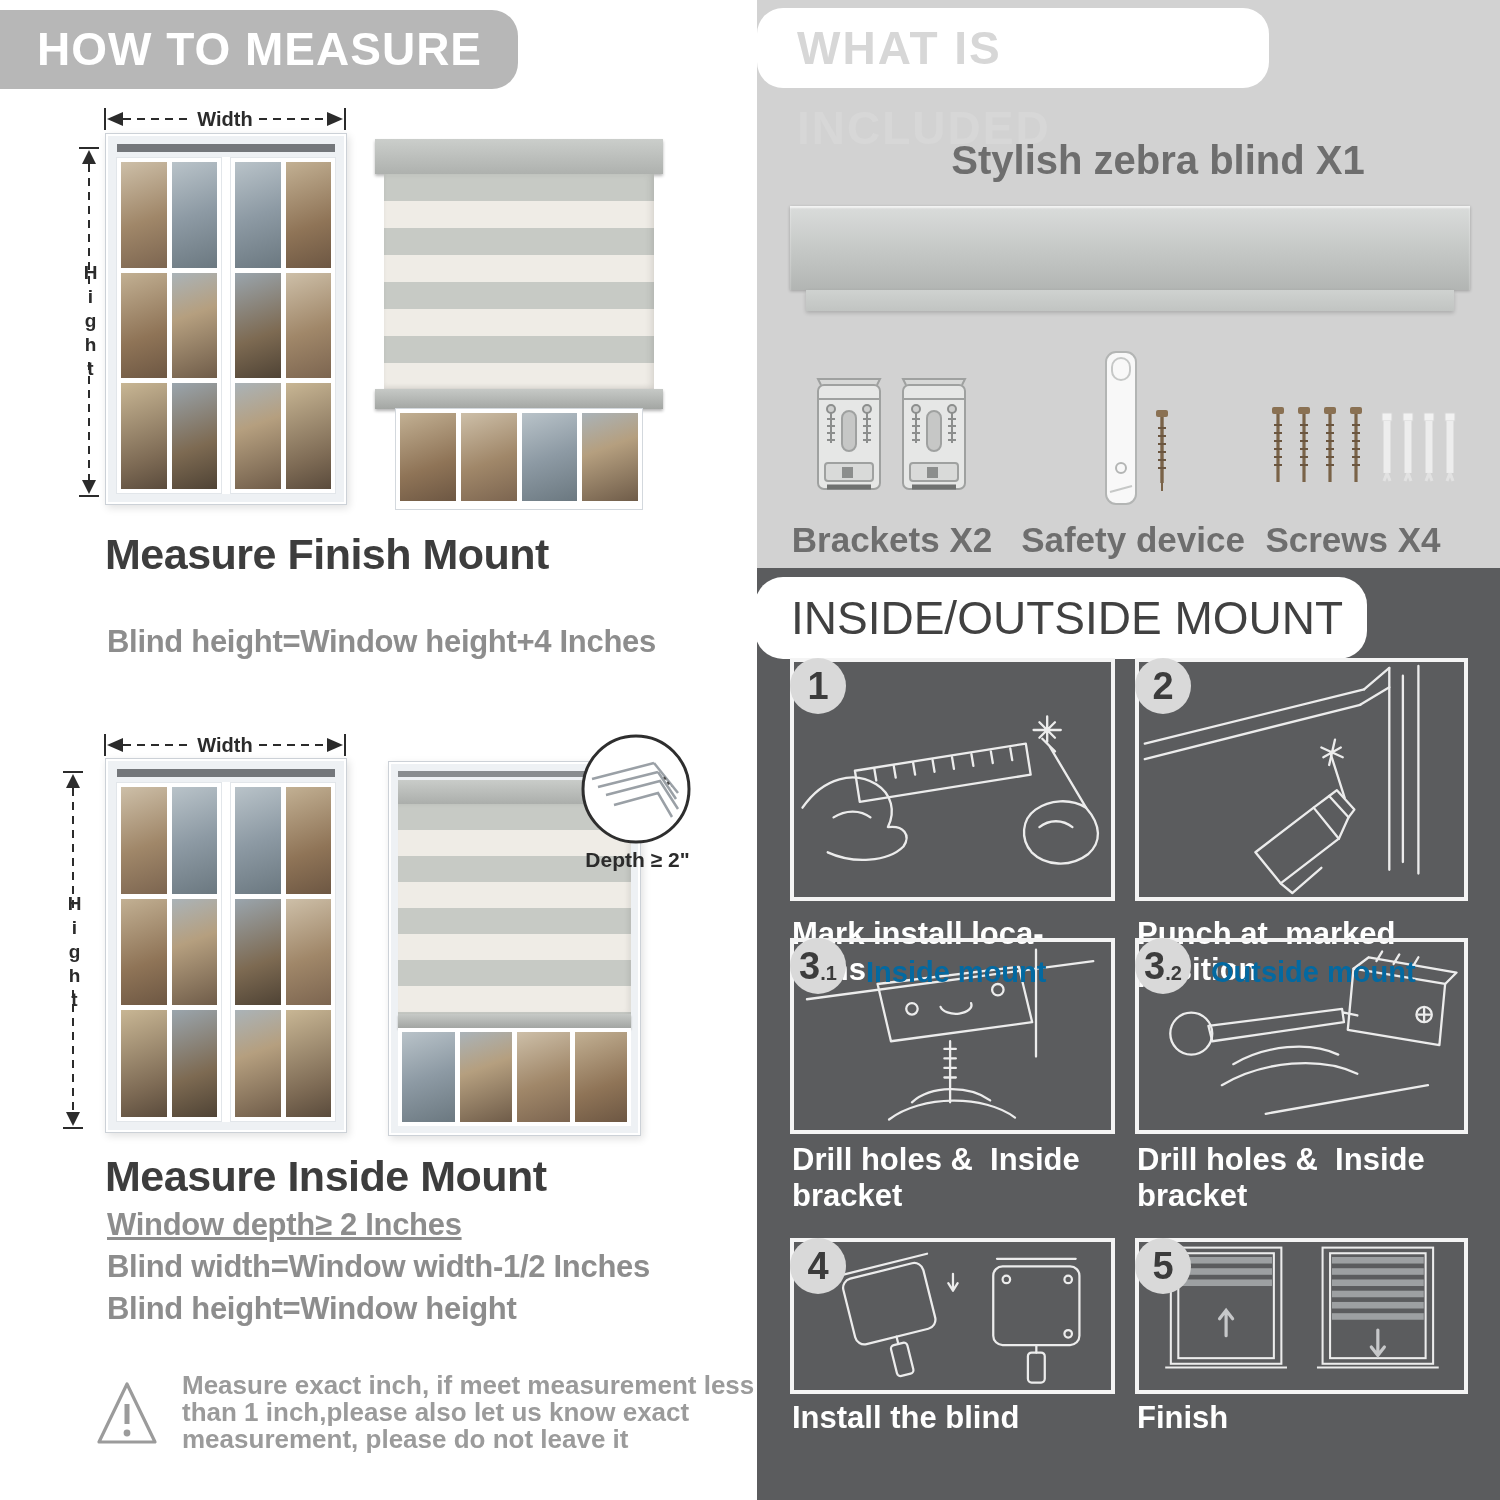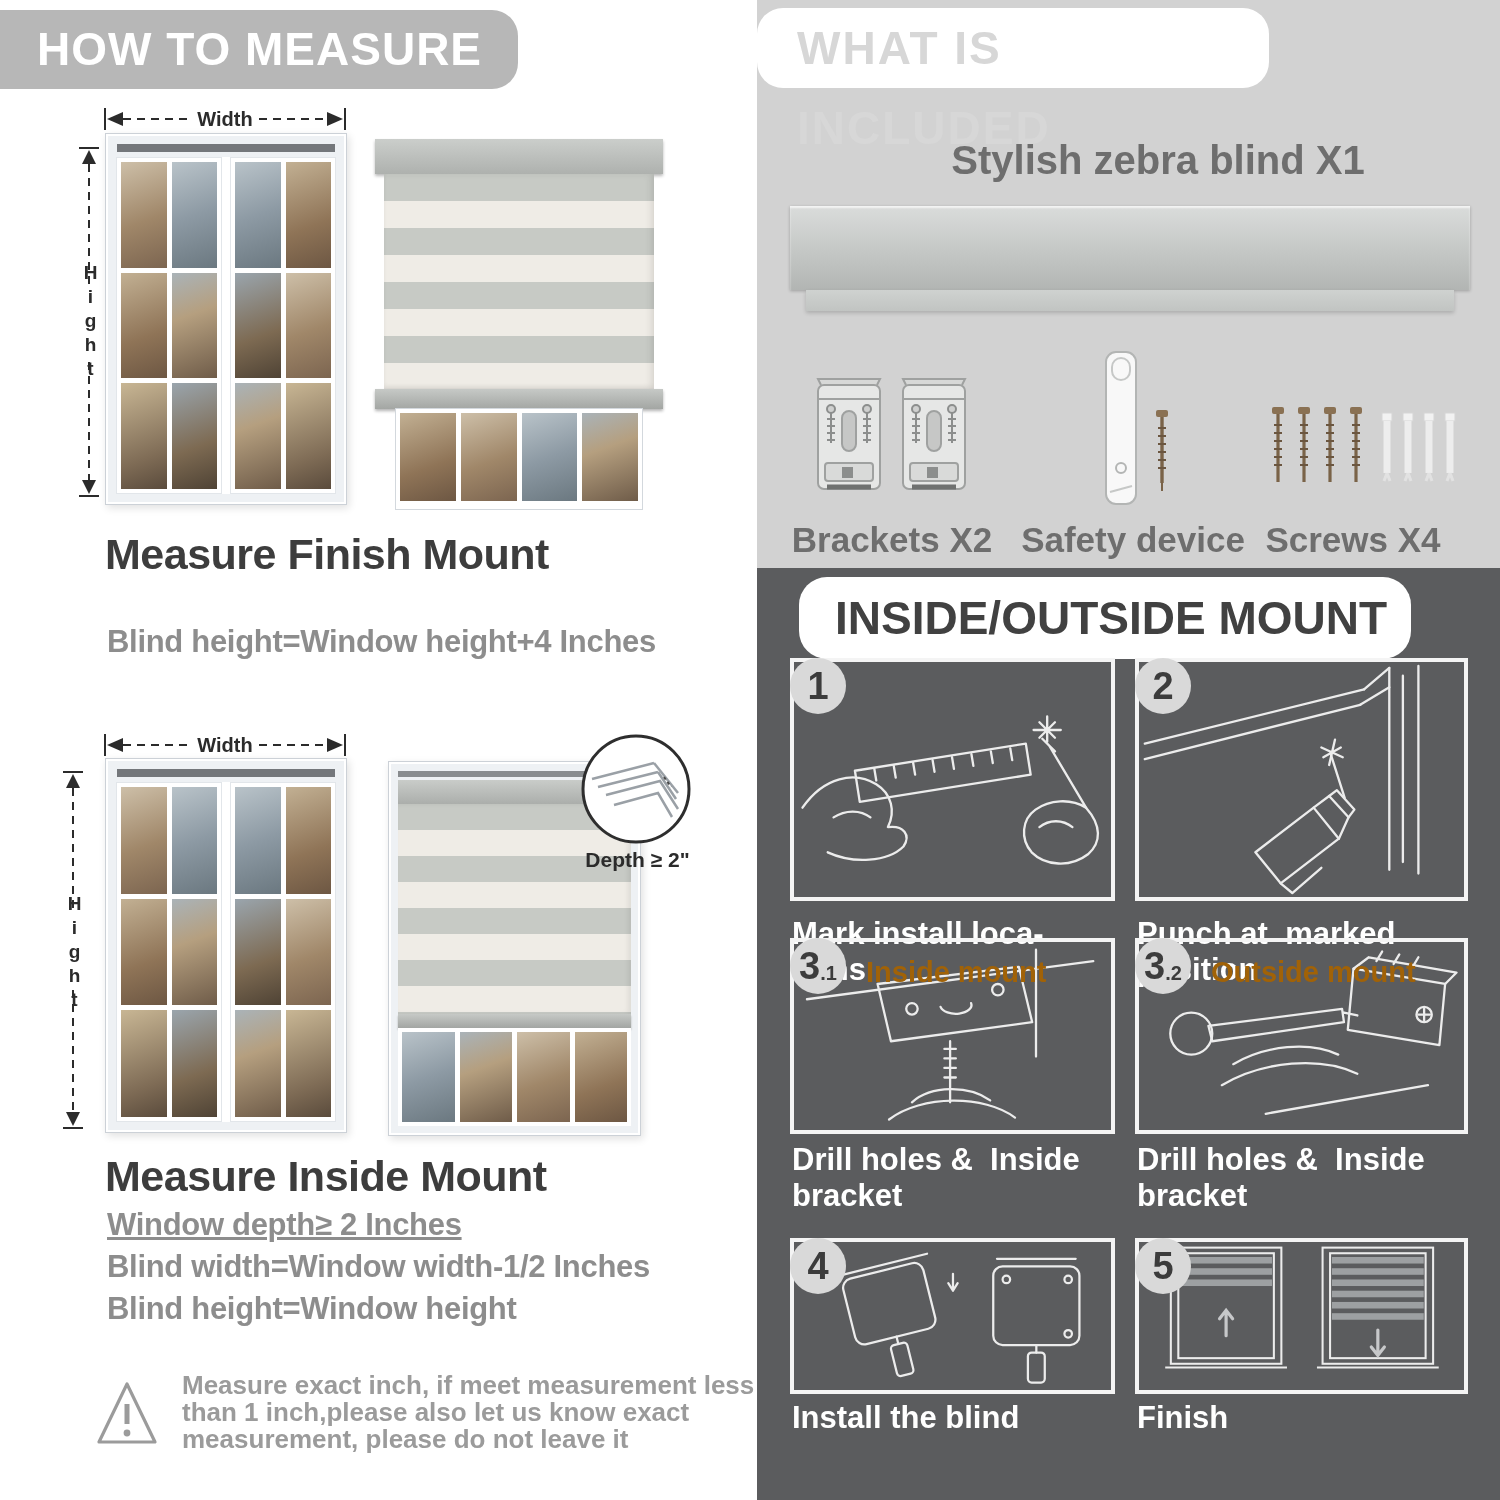--- a/index.html
+++ b/index.html
@@ -9,22 +9,22 @@
 
   
   .band-left{left:0;top:10px;width:518px;height:79px;background:#b7b7b7;
              border-radius:0 26px 26px 0;color:#fff;font-size:46px;font-weight:bold;
              line-height:79px;padding-left:37px;box-sizing:border-box;letter-spacing:1px;}
   .panel-light{left:757px;top:0;width:743px;height:568px;background:#d2d2d2;}
   .band-included{left:757px;top:8px;width:512px;height:80px;background:#fff;border-radius:26px;
              color:#d7d7d7;font-size:46px;font-weight:bold;line-height:80px;padding-left:40px;
              box-sizing:border-box;letter-spacing:2px;}
   .panel-dark{left:757px;top:568px;width:743px;height:932px;background:#5b5c5e;}
-  .band-mount{left:799px;top:577px;width:612px;height:82px;background:#fff;border-radius:28px;
-             color:#414141;font-size:46px;font-weight:bold;line-height:82px;padding-left:36px;
+  .band-mount{left:755px;top:577px;width:612px;height:82px;background:#fff;border-radius:28px;
+             color:#414141;font-size:46px;font-weight:normal;line-height:82px;padding-left:36px;
              box-sizing:border-box;}
 
   
   .title-dark{color:#3d3d3d;font-weight:bold;font-size:43px;letter-spacing:-.5px;}
   .line-gray{color:#8d8d8d;font-weight:bold;font-size:31px;letter-spacing:-.3px;}
   .warn-text{color:#9b9b9b;font-weight:bold;font-size:26px;line-height:27px;}
 
   
   .photo-window{background:#eef1f4;border:1px solid #ccd1d7;box-shadow:0 0 0 2px #fff inset,2px 3px 8px rgba(0,0,0,.12);
                 padding:10px;box-sizing:border-box;display:flex;flex-direction:column;}
@@ -77,21 +77,21 @@
   .headrail-lower{left:806px;top:290px;width:648px;height:21px;
             background:linear-gradient(180deg,#cfd2d0,#c1c4c2);box-shadow:0 2px 4px rgba(0,0,0,.18);}
   .comp-label{color:#6e6e6e;font-size:35px;font-weight:bold;text-align:center;}
 
   
   .step-box{position:absolute;border:4px solid #f4f4f4;box-sizing:border-box;}
   .badge{position:absolute;top:-4px;left:-4px;width:56px;height:56px;border-radius:50%;
          background:#d9d9d9;color:#3c3c3c;font-weight:bold;display:flex;align-items:center;
          justify-content:center;font-size:38px;}
   .badge .sub{font-size:20px;margin-top:14px;}
-  .step-inner-label{position:absolute;top:14px;left:72px;color:#a16207;font-weight:bold;font-size:29px;}
+  .step-inner-label{position:absolute;top:14px;left:72px;color:#0369a1;font-weight:bold;font-size:29px;}
   .step-caption{position:absolute;color:#fff;font-weight:bold;font-size:31px;white-space:pre-wrap;}
   .sketch{position:absolute;inset:0;width:100%;height:100%;}
 </style>
 </head>
 <body>
 
 <div id="canvas">
 
   <div class="abs band-left">HOW TO MEASURE</div>
 

